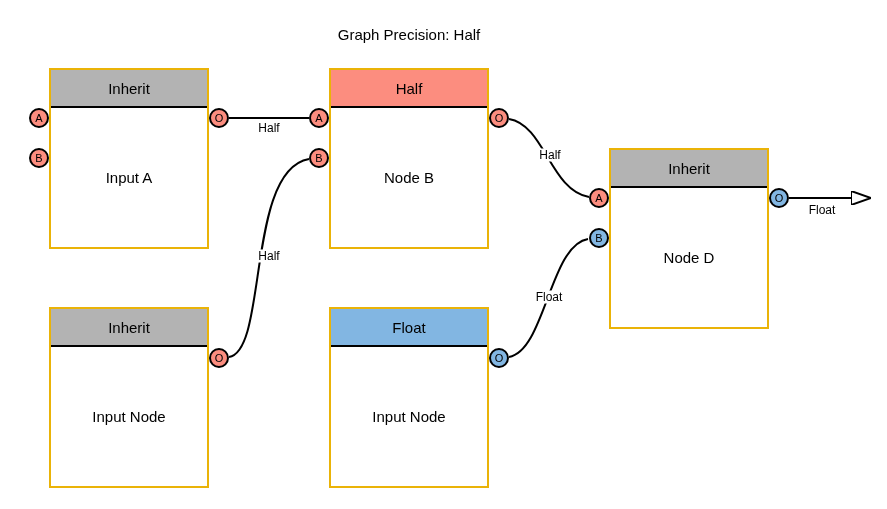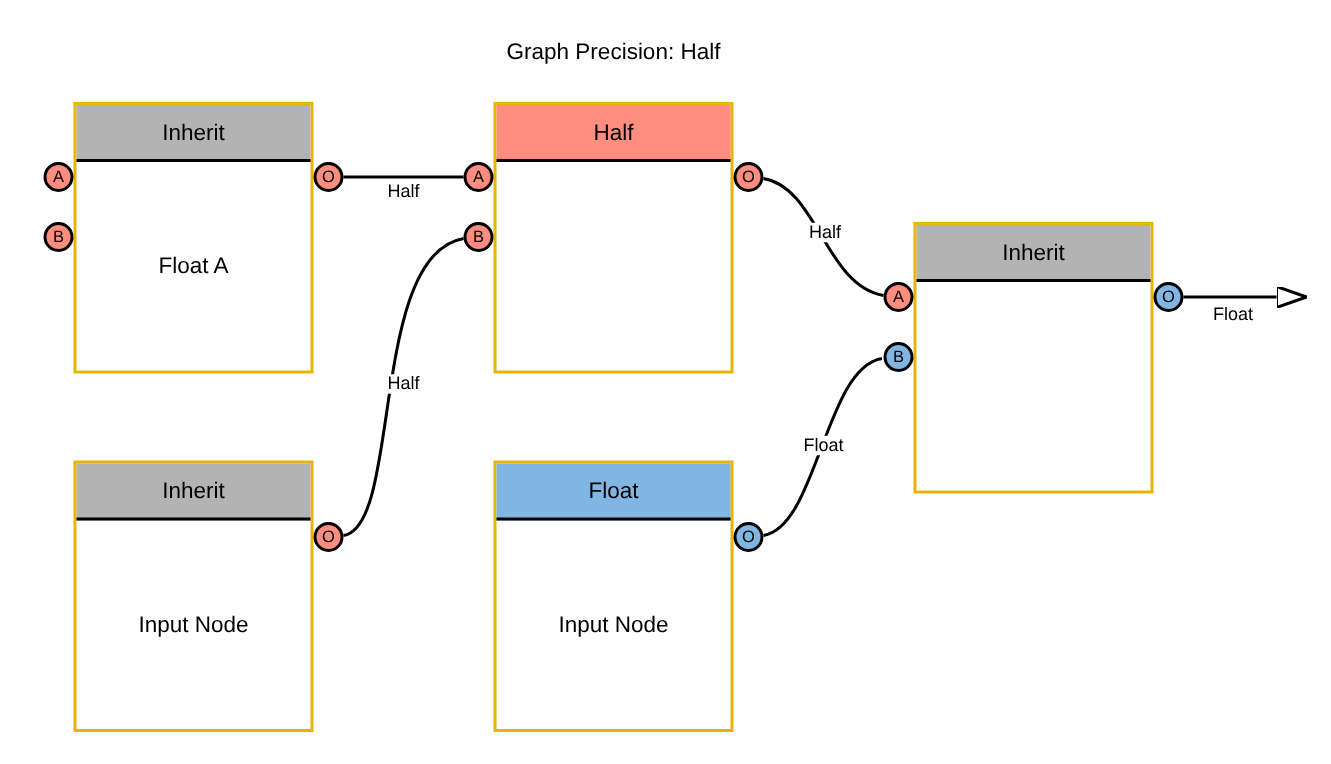--- a/index.html
+++ b/index.html
@@ -105,29 +105,31 @@
     <path d="M 229 357 C 268 351, 246 170, 309 159"></path>
     <path d="M 509 119 C 545 125, 550 190, 589 197"></path>
     <path d="M 509 357 C 545 351, 550 245, 588 239"></path>
     <path d="M 789 198 H 851" marker-end="url(#arrowhead)"></path>
   </svg>
 
   <div class="diagram-title">Graph Precision: Half</div>
 
   <div class="node" style="left:49px; top:68px;">
     <div class="node-header" style="background-color: rgb(179, 179, 179);">Inherit</div>
-    <div class="node-body">Float A</div>
+    <div class="node-body">Input A</div>
   </div>
 
   <div class="node" style="left:329px; top:68px;">
     <div class="node-header" style="background-color: rgb(252, 141, 127);">Half</div>
+    <div class="node-body">Node B</div>
   </div>
 
   <div class="node" style="left:609px; top:148px;">
     <div class="node-header" style="background-color: rgb(179, 179, 179);">Inherit</div>
+    <div class="node-body">Node D</div>
   </div>
 
   <div class="node" style="left:49px; top:307px;">
     <div class="node-header" style="background-color: rgb(179, 179, 179);">Inherit</div>
     <div class="node-body">Input Node</div>
   </div>
 
   <div class="node" style="left:329px; top:307px;">
     <div class="node-header" style="background-color: rgb(130, 182, 226);">Float</div>
     <div class="node-body">Input Node</div>

